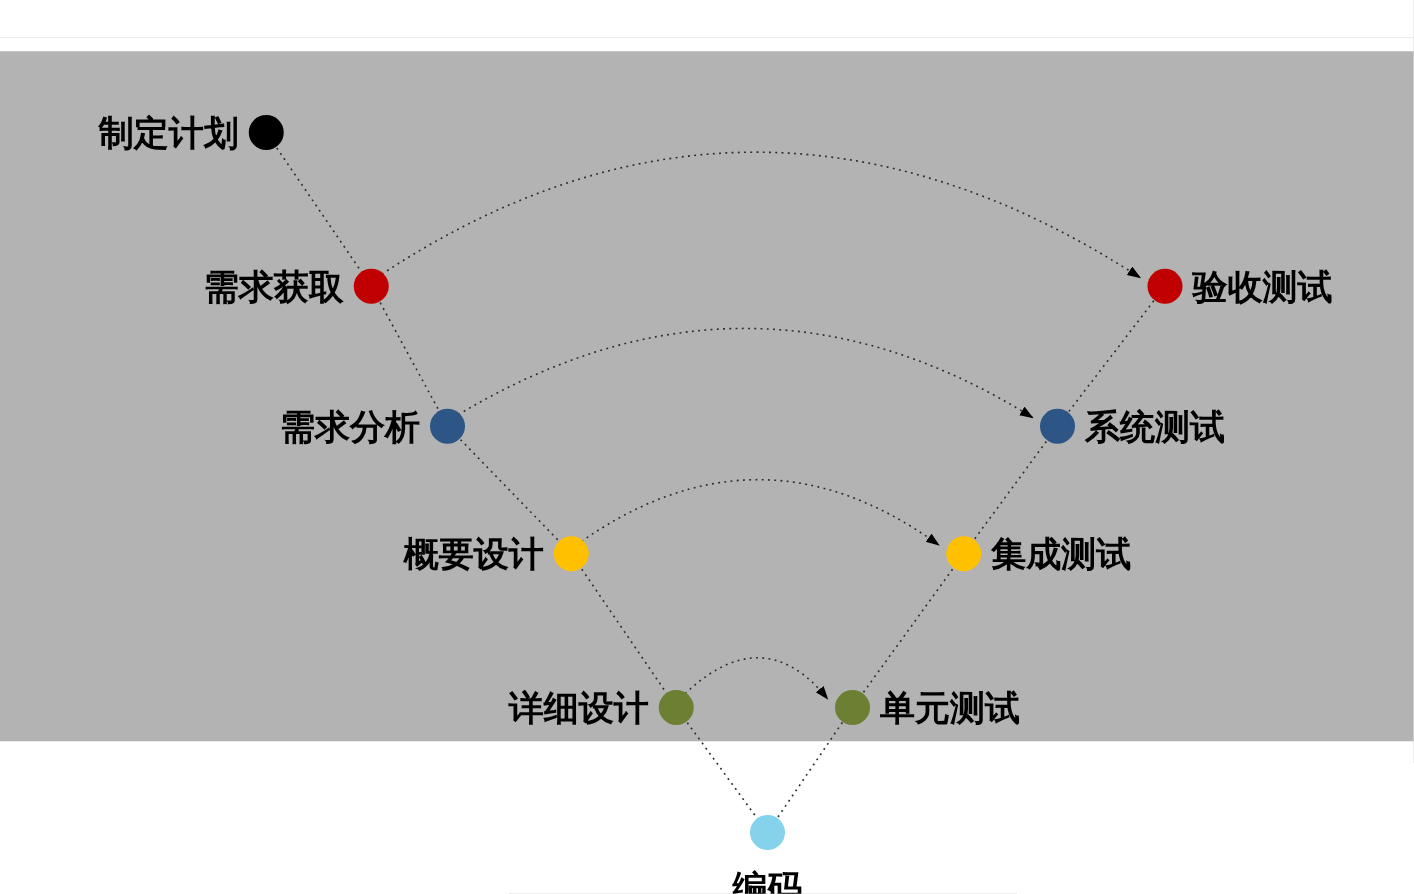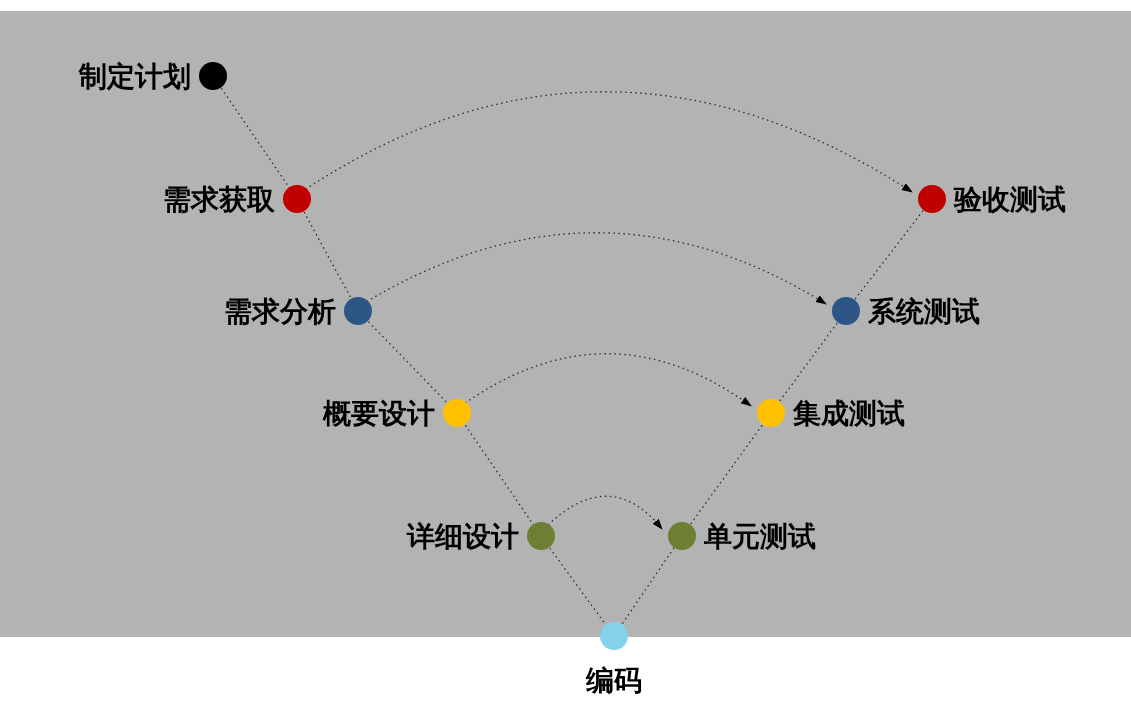--- a/index.html
+++ b/index.html
@@ -8,21 +8,22 @@
   }
   body {
     width: 1131px;
     height: 715px;
     overflow: hidden;
     font-family: "Liberation Sans", sans-serif;
   }
   #stage {
     position: relative;
     width: 1131px;
-    height: 637px;
+    height: 563px;
+    margin-top: 30px;
   }
   #top-strip {
     position: absolute;
     top: 0;
     left: 0;
     width: 100%;
     height: 11px;
   }
   #diagram-svg {
     position: absolute;

